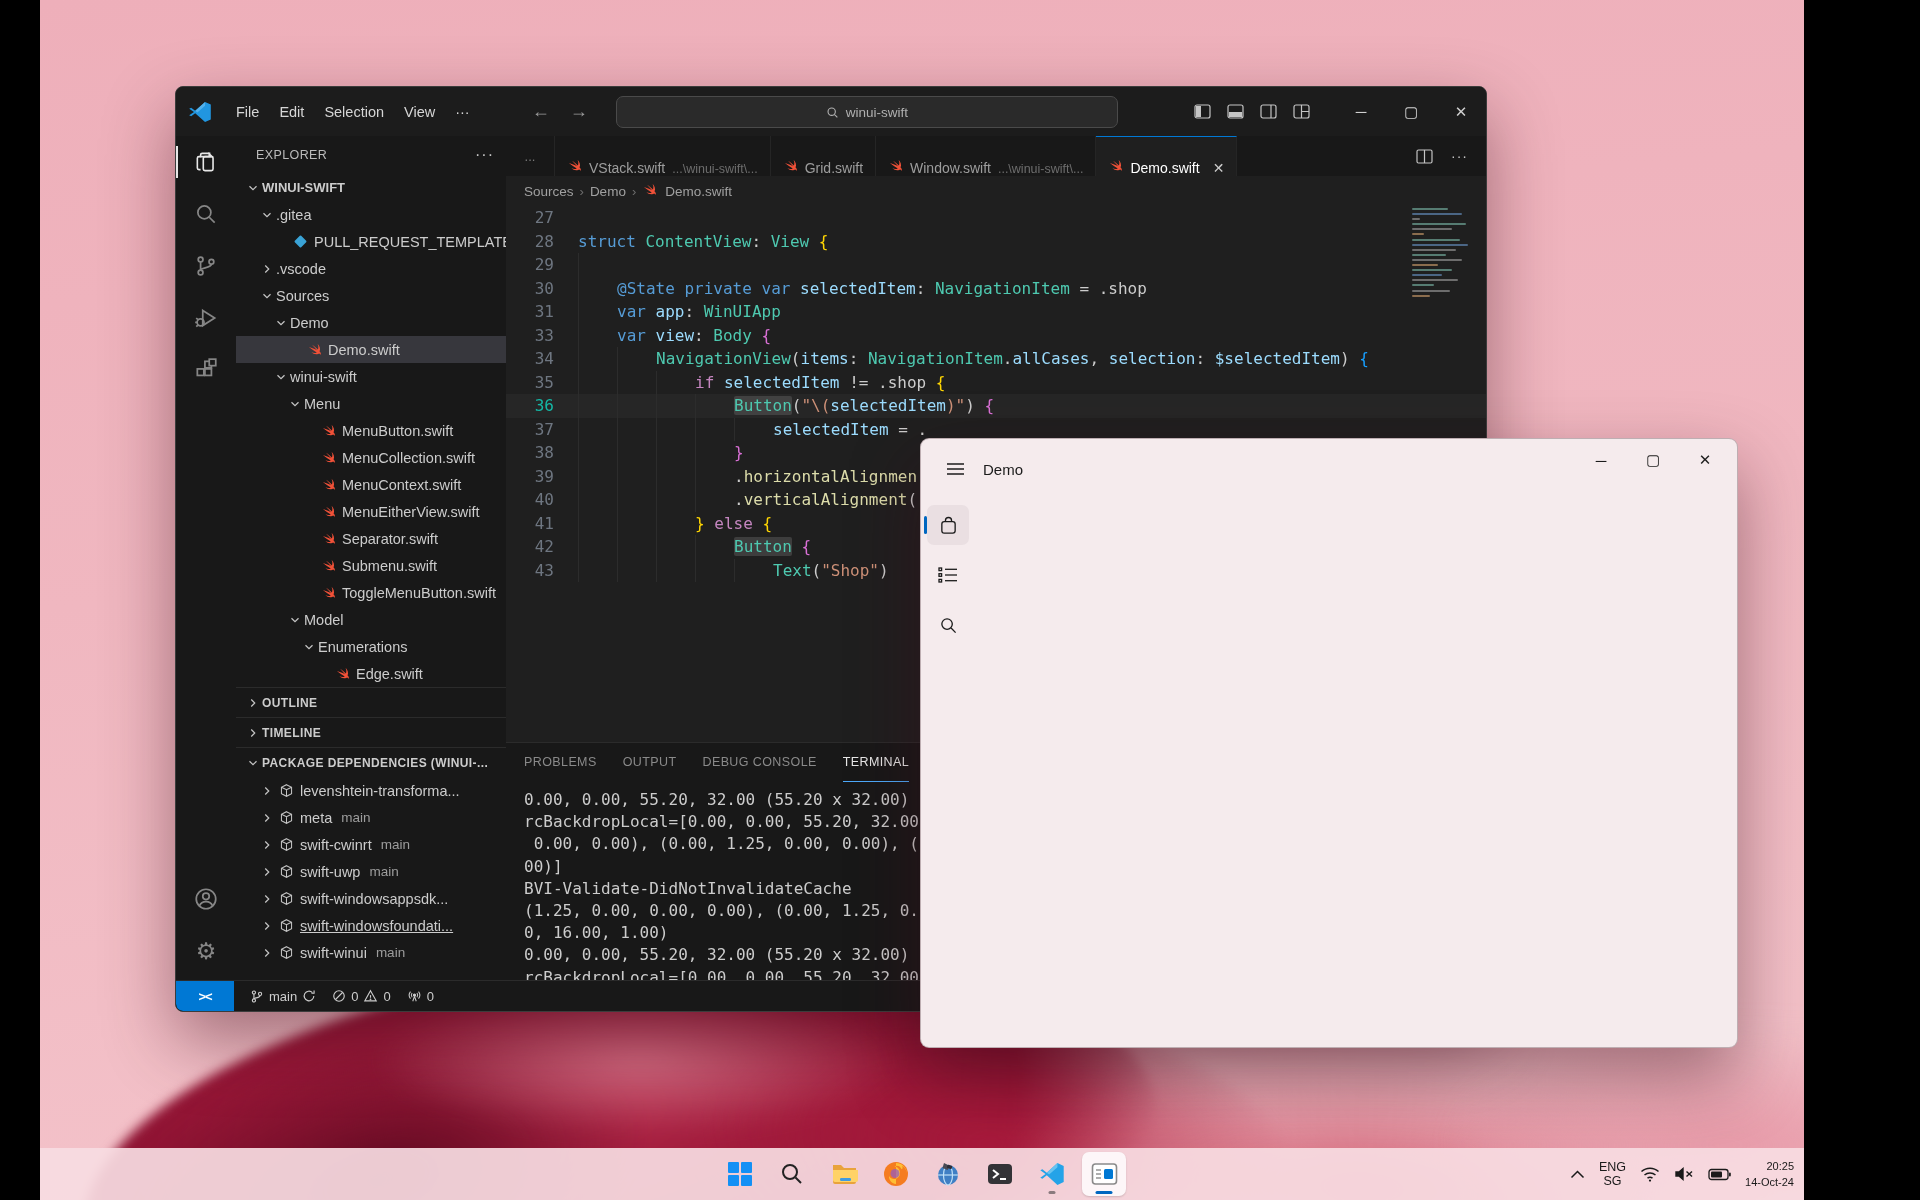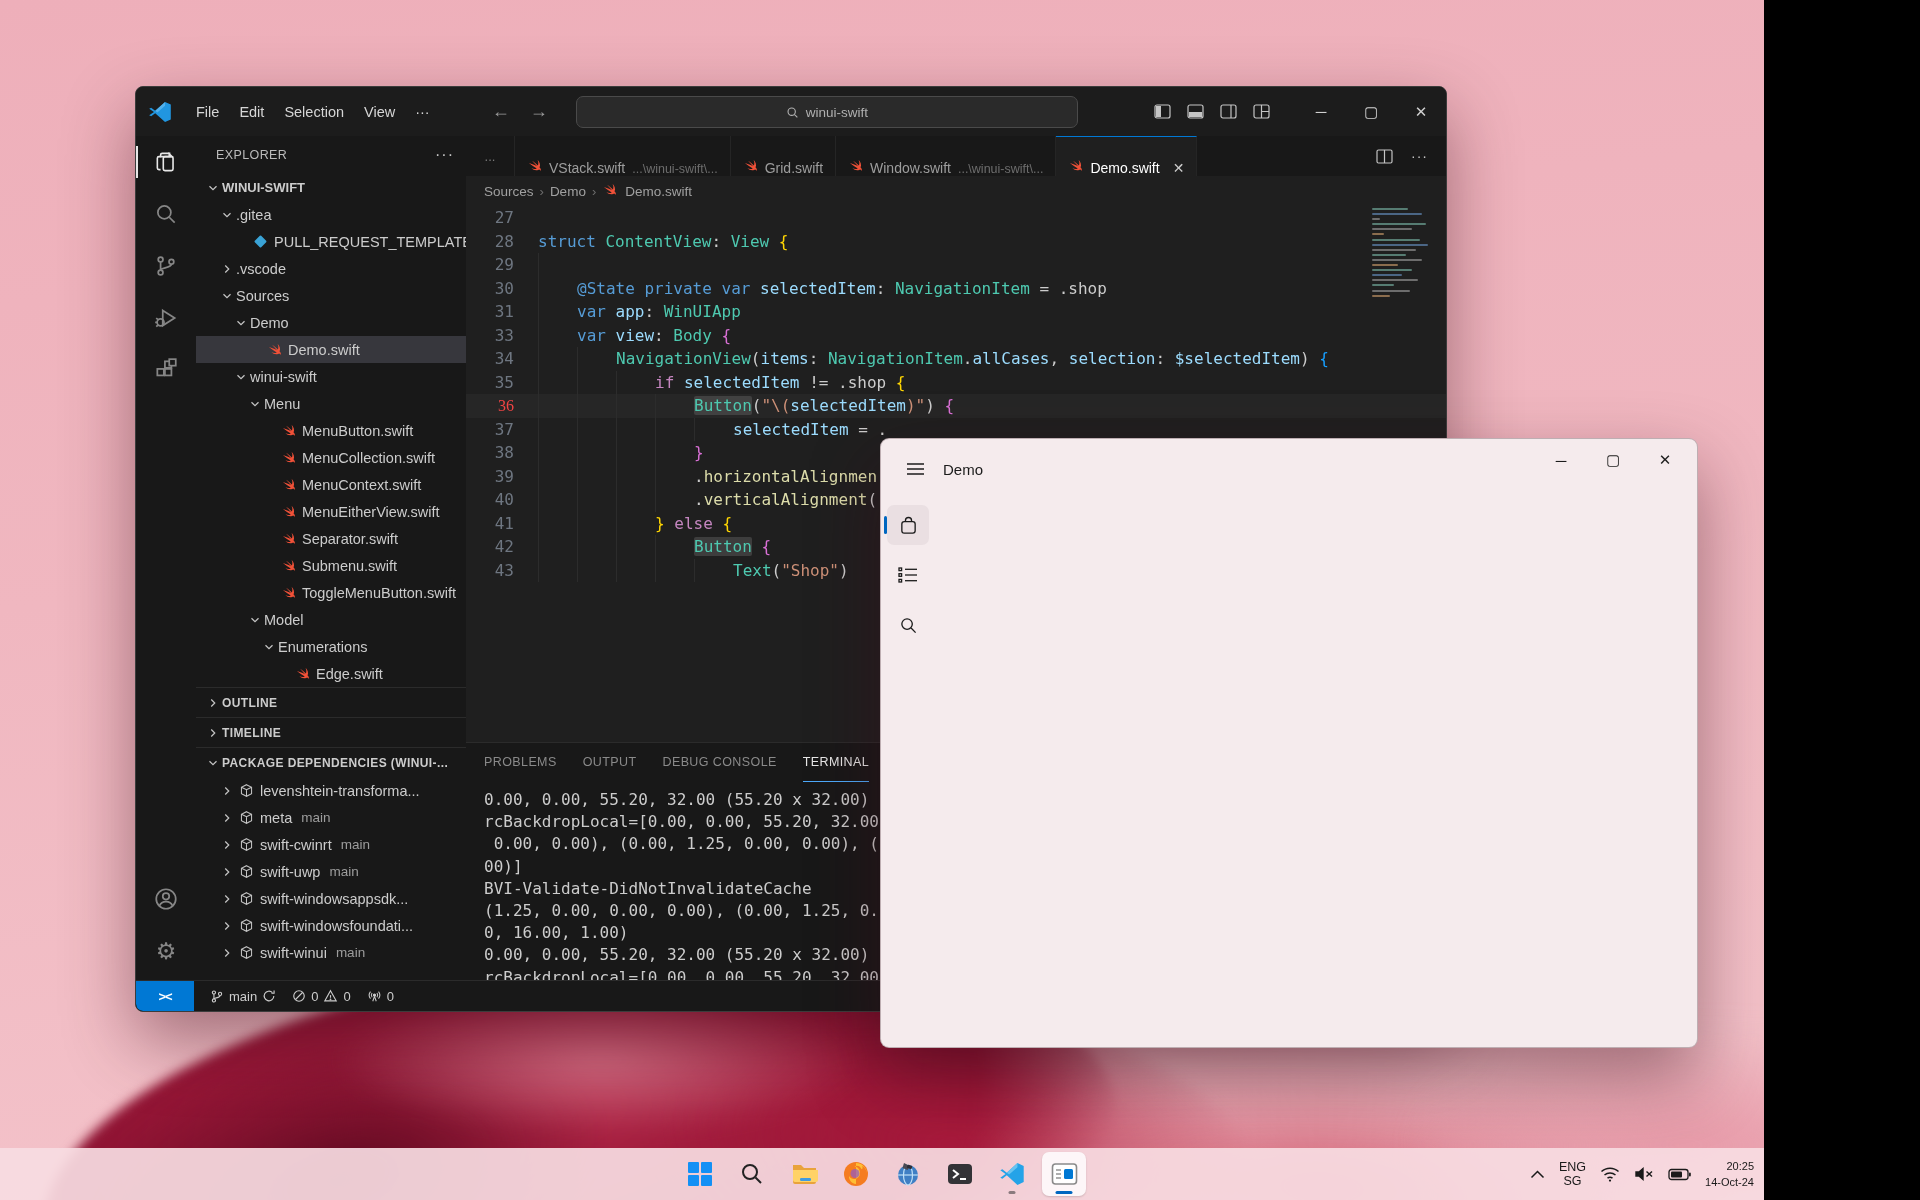--- a/index.html
+++ b/index.html
@@ -1,17 +1,17 @@
 <!DOCTYPE html>
 <html><head>
 <meta charset="utf-8">
 <style>
   html,body{margin:0;padding:0;background:#000;}
   .screen{position:relative;width:1764px;height:1200px;overflow:hidden;
-    font-family:"Liberation Sans",sans-serif;-webkit-font-smoothing:antialiased;}
+    font-family:"Liberation Sans",sans-serif;margin-left:40px;-webkit-font-smoothing:antialiased;}
 
   
   .wallpaper{position:absolute;inset:0;
     background:linear-gradient(175deg,#eeafba 0%,#f0b7c0 45%,#f4c4cb 100%);}
   .petal{position:absolute;border-radius:50%;}
   .p1{left:40px;top:960px;width:1080px;height:420px;background:radial-gradient(ellipse at 45% 35%,#b02445 0%,#8c1131 55%,rgba(140,17,49,0) 74%);transform:rotate(-7deg);filter:blur(6px);}
   .p2{left:60px;top:1040px;width:560px;height:280px;background:radial-gradient(ellipse at 50% 50%,#5e081f 0%,rgba(94,8,31,0) 70%);transform:rotate(-14deg);filter:blur(6px);}
   .p3{left:640px;top:1010px;width:620px;height:300px;background:radial-gradient(ellipse at 50% 45%,#a91a3c 0%,rgba(169,26,60,0) 70%);transform:rotate(6deg);filter:blur(7px);}
   .p4{left:980px;top:1060px;width:760px;height:260px;background:radial-gradient(ellipse at 45% 50%,#cc4f66 0%,rgba(204,79,102,0) 70%);transform:rotate(3deg);filter:blur(14px);opacity:.85;}
   .p5{left:330px;top:985px;width:540px;height:150px;background:radial-gradient(ellipse at 50% 50%,#dd7f92 0%,rgba(221,127,146,0) 70%);filter:blur(12px);opacity:.8;}
@@ -60,21 +60,21 @@
   .tabs-right{margin-left:auto;display:flex;align-items:center;gap:18px;padding:0 18px;color:#c5c5c5;}
   .breadcrumb{position:absolute;left:0;top:40px;right:0;height:30px;display:flex;align-items:center;gap:6px;
     padding-left:18px;color:#a0a0a0;font-size:13.5px;background:#1f1f1f;}
   .bc-sep{color:#6d6d6d;font-size:13px;}
 
   .code{position:absolute;left:0;top:70px;right:0;height:536px;overflow:hidden;
     font-family:"DejaVu Sans Mono",monospace;font-size:16px;}
   .cl{height:23.5px;line-height:23.5px;white-space:pre;position:relative;}
   .cl.cur{background:rgba(255,255,255,.03);}
   .cl .gut{display:inline-block;width:48px;text-align:right;padding-right:24px;color:#6e7681;flex:none;}
-  .cl.cur .gut{color:#ef4444;font-family:Liberation Serif, serif;}
+  .cl.cur .gut{color:#14b8a6;}
   .iu{display:inline-block;width:38px;height:23.5px;vertical-align:top;border-left:1px solid #2c2c2c;}
   .kw{color:#569cd6;} .ctl{color:#c586c0;} .ty{color:#4ec9b0;} .vr{color:#9cdcfe;}
   .st{color:#ce9178;} .fn{color:#dcdcaa;} .pl{color:#cccccc;}
   .b1{color:#ffd602;} .b2{color:#da70d6;} .b3{color:#179fff;}
   .tyh{color:#4ec9b0;background:rgba(110,110,110,.38);border-radius:2px;}
 
   .minimap{position:absolute;right:12px;top:72px;width:62px;height:200px;}
   .mm-bar{height:2px;margin-bottom:3.1px;border-radius:1px;}
 
   .panel{position:absolute;left:0;top:606px;right:0;bottom:0;background:#181818;border-top:1px solid #2b2b2b;}
@@ -489,21 +489,21 @@
               </svg>
             </span>
             <span class="ficon">
               <svg width="15" height="15" viewBox="0 0 16 16" fill="none" stroke="#c5c5c5" stroke-width="1.1">
                 <path d="M8 1.8l5.4 2.7v7L8 14.2 2.6 11.5v-7z"></path>
                 <path d="M2.6 4.5 8 7.2l5.4-2.7M8 7.2v7"></path>
               </svg>
             </span>
             <span>swift-windowsappsdk...</span>
           </div>
-          <div class="trow" style="padding-left: 22px;">
+          <div class="trow" style="padding-left: 22px; text-decoration: underline;">
             <span class="chev">
               <svg width="14" height="14" viewBox="0 0 16 16" fill="none" stroke="#c5c5c5" stroke-width="1.4">
                 <polyline points="6,4 10,8 6,12"></polyline>
               </svg>
             </span>
             <span class="ficon">
               <svg width="15" height="15" viewBox="0 0 16 16" fill="none" stroke="#c5c5c5" stroke-width="1.1">
                 <path d="M8 1.8l5.4 2.7v7L8 14.2 2.6 11.5v-7z"></path>
                 <path d="M2.6 4.5 8 7.2l5.4-2.7M8 7.2v7"></path>
               </svg>

